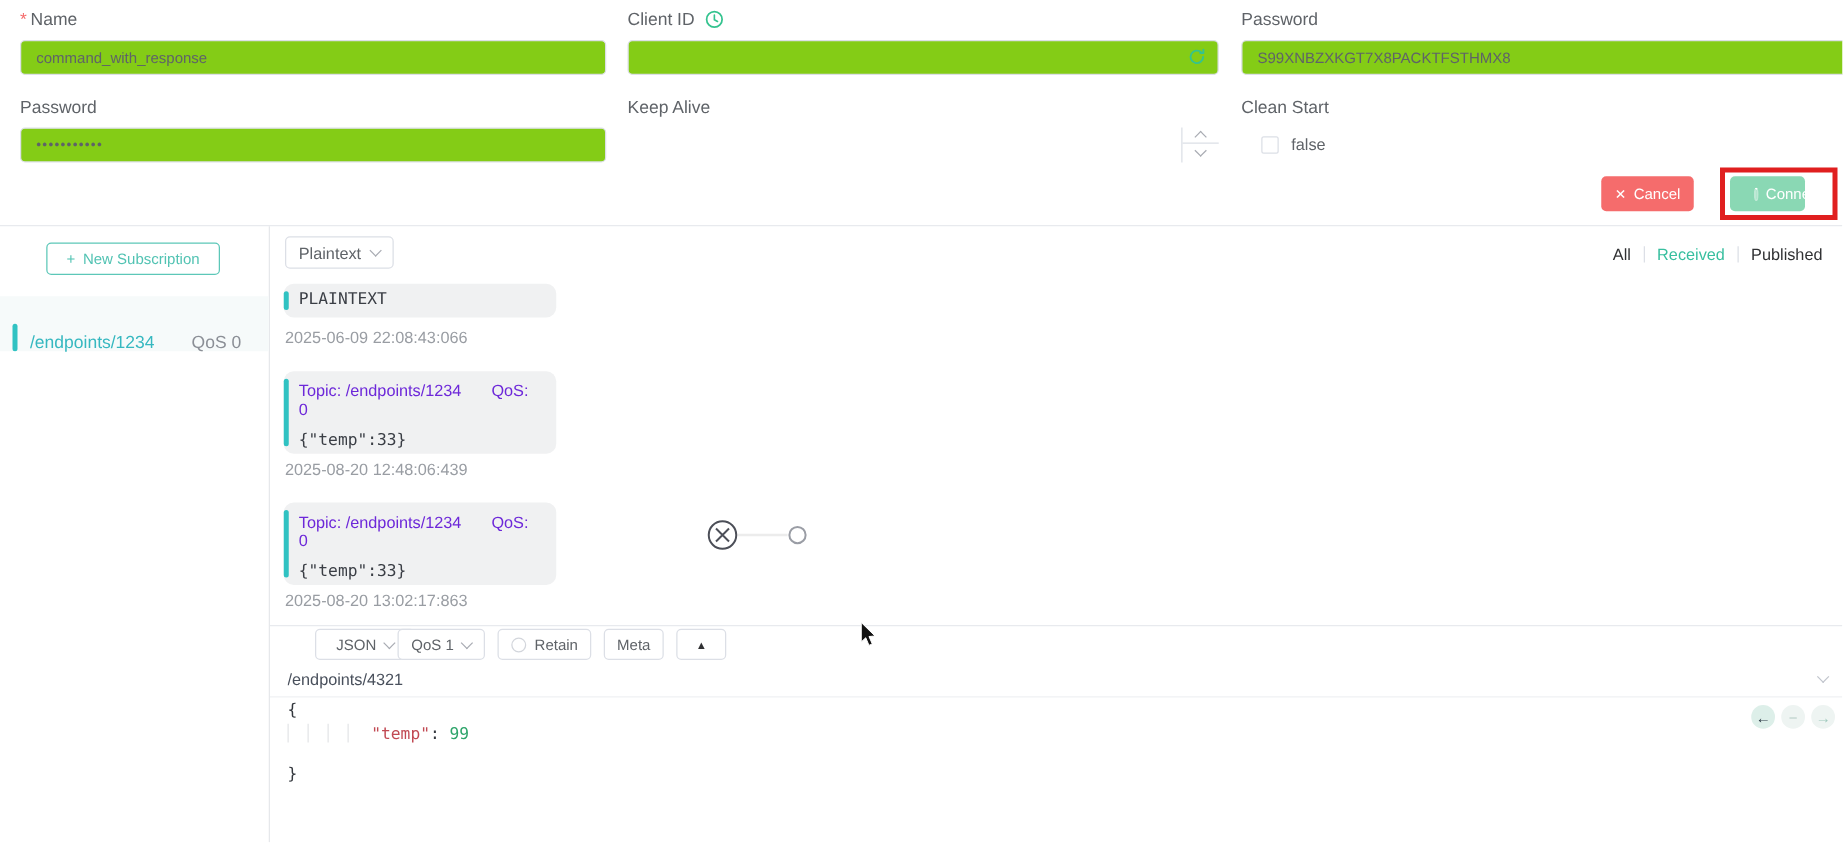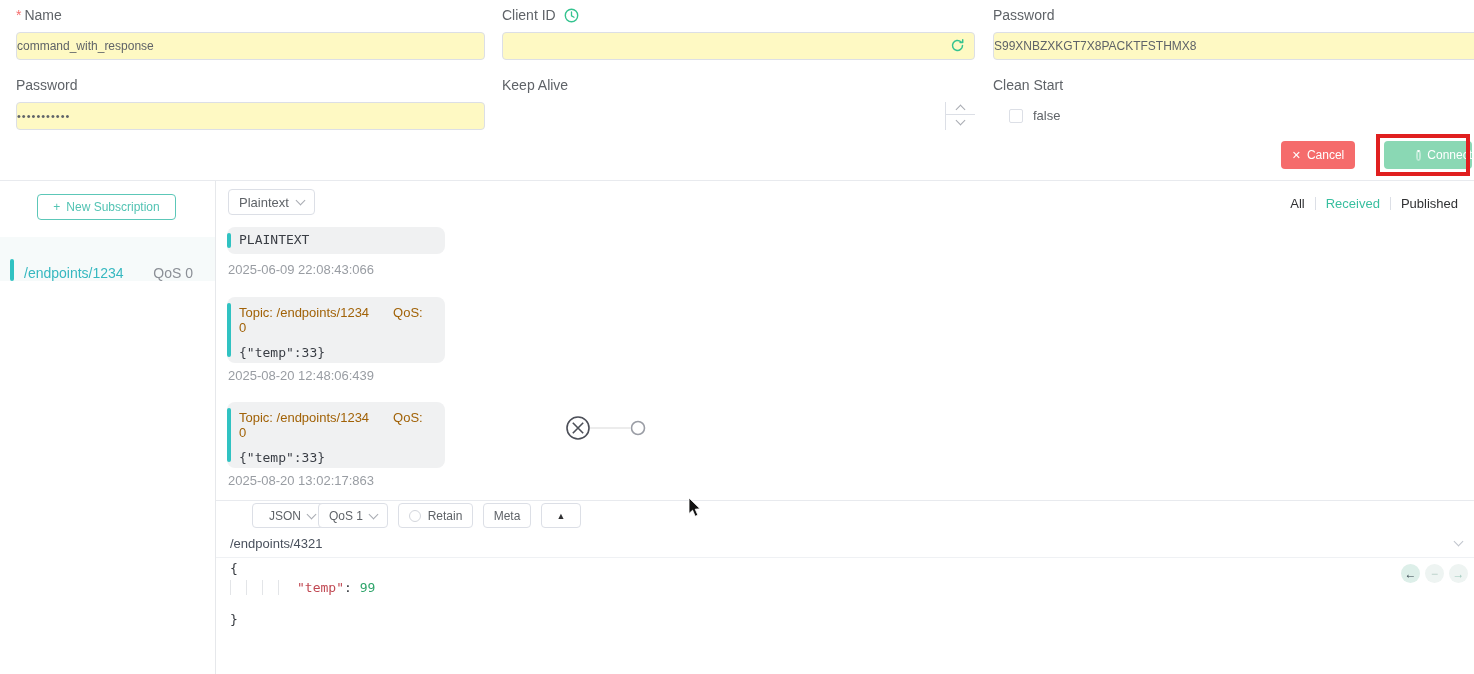--- a/index.html
+++ b/index.html
@@ -4,21 +4,21 @@
 <style>
   * { margin:0; padding:0; box-sizing:border-box; }
   html,body { background:#fff; }
   body { font-family:"Liberation Sans","DejaVu Sans",sans-serif; color:#303133; }
   .stage { position:relative; width:1474px; height:674px; background:#fff; overflow:hidden; }
 
   
   .field-label { position:absolute; font-size:14px; color:#5f6368; }
   .req { color:#f56c6c; margin-right:3px; }
   .txt-input { position:absolute; height:28px; border:1px solid #dcdfe6; border-radius:4px;
-               font-size:12px; color:#5f6368; padding:0 0; outline:none; background:#fef9c3;
+               font-size:12px; color:#5f6368; padding:0 12px; outline:none; background:#84cc16;
                font-family:"Liberation Sans","DejaVu Sans",sans-serif; }
   .icon-btn { position:absolute; cursor:pointer; background:none; border:none; }
   .stepper { position:absolute; width:30px; height:28px; border-left:1px solid #dcdfe6; }
   .stepper .half { height:13px; display:flex; align-items:center; justify-content:center; cursor:pointer; }
   .stepper .half.up { border-bottom:1px solid #dcdfe6; }
   .chev { display:inline-block; width:7px; height:7px; border-right:1.5px solid #a8abb2; border-bottom:1.5px solid #a8abb2; }
   .chev.down { transform:rotate(45deg); margin-top:-3px; }
   .chev.up { transform:rotate(-135deg); margin-top:3px; }
   .checkbox { display:inline-block; width:14px; height:14px; border:1px solid #dcdfe6; border-radius:2px; background:#fff; vertical-align:-2px; cursor:pointer; }
 
@@ -44,21 +44,21 @@
   
   .select-btn { position:absolute; border:1px solid #dcdfe6; border-radius:4px; background:#fff; height:26px;
                 display:flex; align-items:center; gap:8px; padding:0 10px; font-size:13px; color:#5f6368; cursor:pointer; }
   .tabs { position:absolute; display:flex; align-items:center; font-size:13px; }
   .tab { cursor:pointer; color:#303133; padding:0 10px; }
   .tab.active { color:#38bf9f; }
   .tab-sep { width:1px; height:13px; background:#dcdfe6; }
 
   .msg-card { position:absolute; background:#f0f1f2; border-radius:8px; padding:8px 14px 9px 12px; }
   .msg-bar { position:absolute; left:0; top:6px; bottom:6px; width:4px; background:#30c2c2; border-radius:2px; }
-  .msg-meta { font-size:13px; color:#a16207; }
+  .msg-meta { font-size:13px; color:#6d28d9; }
   .msg-meta .qos { margin-left:24px; }
   .msg-payload { font-family:"DejaVu Sans Mono","Liberation Mono",monospace; font-size:13px; color:#3a3e45; margin-top:10px; }
   .msg-ts { position:absolute; font-size:13px; color:#999da3; }
 
   
   .pub-toolbar-btn { position:absolute; height:25px; border:1px solid #dcdfe6; border-radius:4px; background:#fff;
                      display:flex; align-items:center; justify-content:center; gap:7px; font-size:12px; color:#5f6368; cursor:pointer; }
   .radio { display:inline-block; width:12px; height:12px; border:1px solid #d3d6dc; border-radius:50%; background:#fff; }
   .topic-input { position:absolute; font-size:13px; color:#49505c; border:none; outline:none; background:transparent;
                  font-family:"Liberation Sans","DejaVu Sans",sans-serif; }
@@ -118,21 +118,21 @@
   <div class="field-label" style="left:993px; top:77px;"><span>Clean Start</span></div>
   <div style="position:absolute; left:1009px; top:108px; display:flex; align-items:center; gap:10px;">
     <span class="checkbox"></span>
     <span style="font-size:13px; color:#5f6368;text-align:center;">false</span>
   </div>
 
   <button class="btn btn-cancel" style="left:1281px; top:141px; width:74px;">
     <span style="font-size:11px;">✕</span>
     <span>Cancel</span>
   </button>
-  <button class="btn btn-connect" style="left:1384px; top:141px; width:88px;padding-left:32px;">
+  <button class="btn btn-connect" style="left:1384px; top:141px; width:60px;padding-left:32px;">
     <span class="spinner"></span>
     <span>Connect</span>
   </button>
   <div class="annotation" style="left:1376px; top:134px; width:94px; height:42px;"></div>
 
   <div class="hdivider" style="top:180px;"></div>
   <div class="vdivider" style="left:215px; top:181px; height:493px;"></div>
 
   <button class="new-sub-btn" style="left:37px; top:194px; width:139px; height:26px;">
     <span>+</span>

